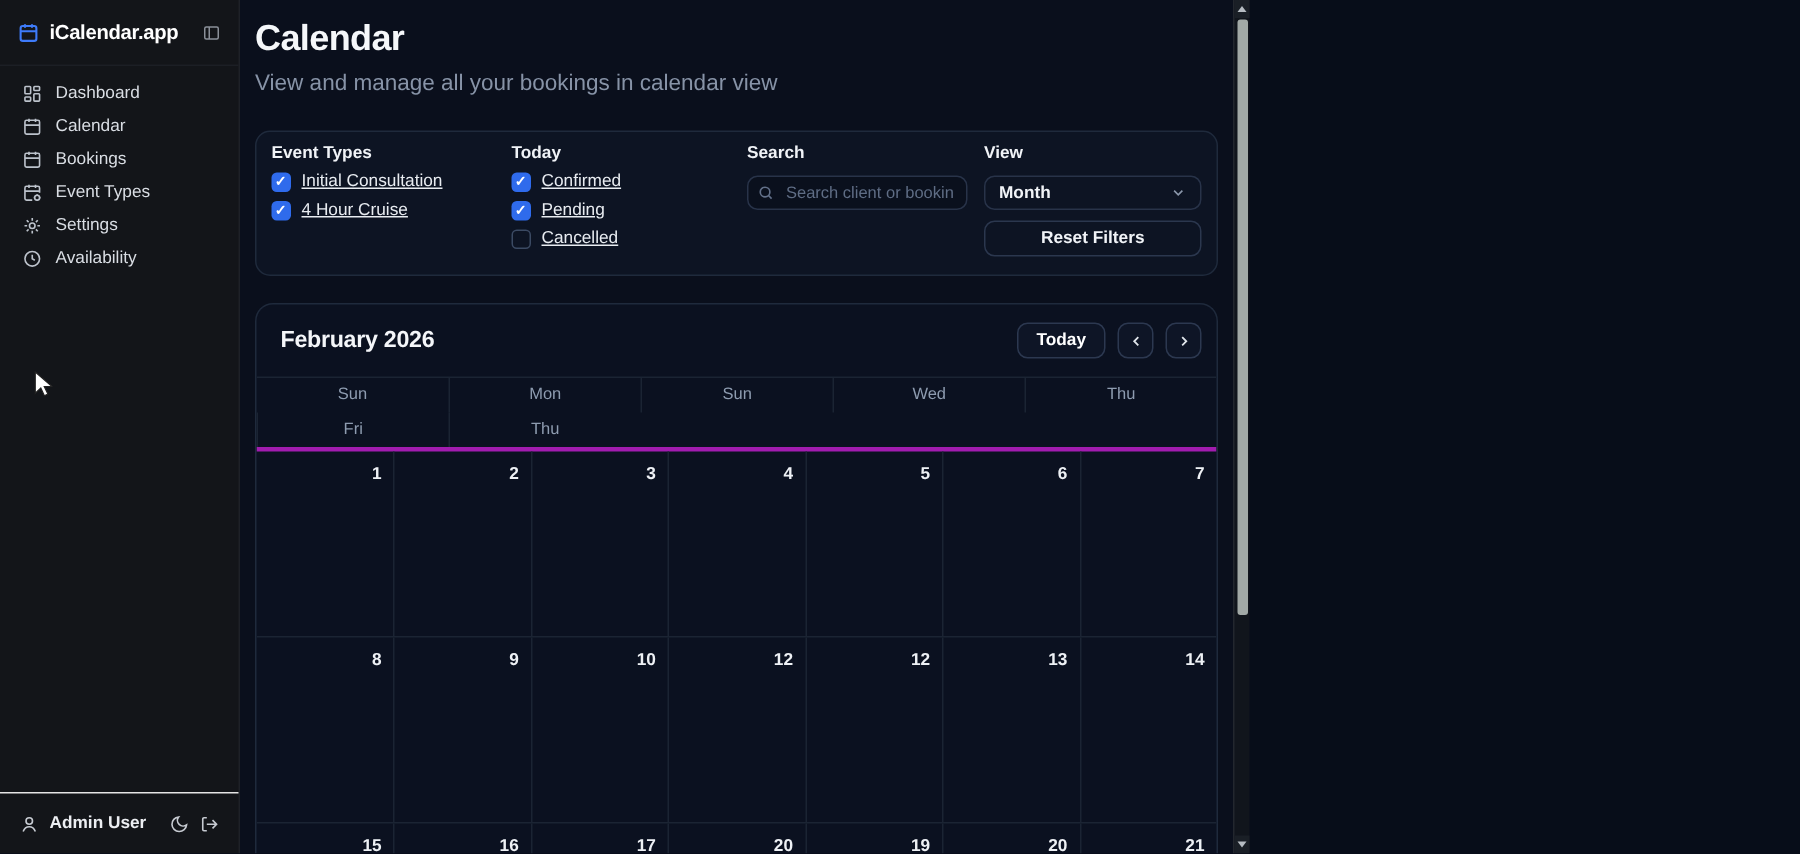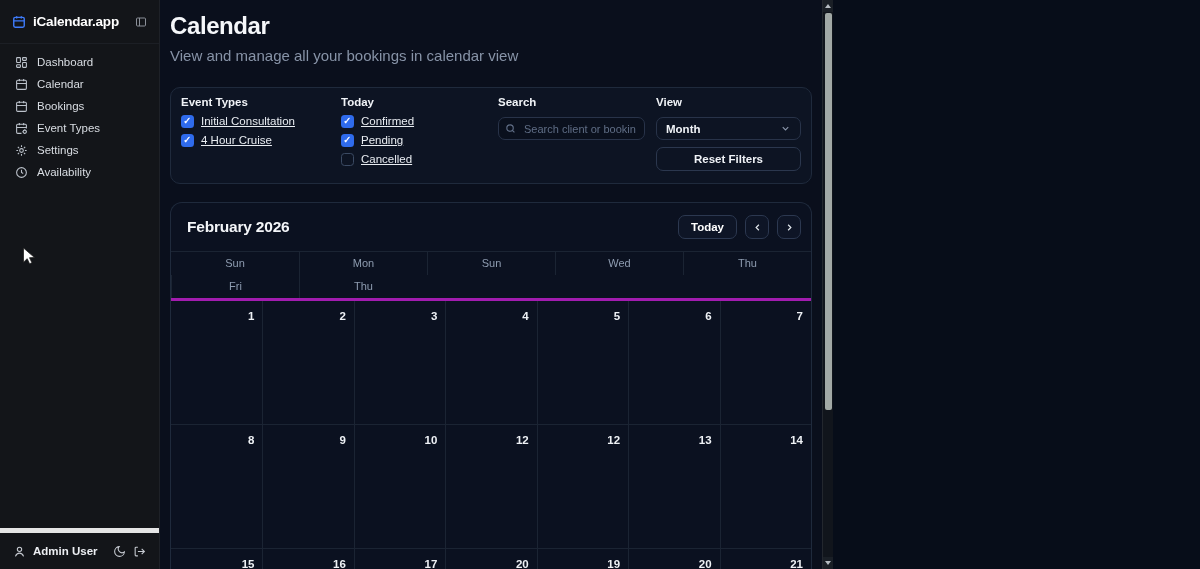--- a/index.html
+++ b/index.html
@@ -13,21 +13,21 @@
   .window { position:absolute; left:0; top:0; width:833px; height:569px; display:flex; background:#0a0f1c;justify-content:center; }
 
   
   .sidebar { width:160px; min-width:160px; background:#131519; border-right:1px solid #1e2127; display:flex; flex-direction:column; position:relative; }
   .side-head { height:44px; display:flex; align-items:center; padding:0 12px; gap:7px; border-bottom:1px solid #1c1f25; }
   .brand-text { font-size:13.5px; font-weight:bold; color:#ffffff; letter-spacing:-0.2px; }
   .panel-btn { margin-left:auto; color:#8b9099; display:flex; }
   .nav { padding:7px 0; }
   .nav-item { display:flex; align-items:center; gap:9px; padding:4.5px 15px; color:#d9dde3; font-size:11.5px; cursor:pointer; }
   .nav-item svg { color:#bcc2cb; }
-  .side-foot { margin-top:auto; border-top:5px solid #e5e5e5; height:41px; display:flex; align-items:center; padding:0 13px; gap:7px; }
+  .side-foot { margin-top:auto; border-top:1px solid #e5e5e5; height:41px; display:flex; align-items:center; padding:0 13px; gap:7px; }
   .foot-user { font-size:11.5px; font-weight:bold; color:#eceef2; }
   .foot-btn { color:#c6cad1; display:flex; cursor:pointer; }
   .foot-spacer { flex:1; }
   .icon13 { width:13px; height:13px; }
   .icon14 { width:14px; height:14px; }
 
   
   .main { flex:1; padding:12px 10px 0 10px; overflow:hidden; }
   .page-title { font-size:24px; font-weight:bold; color:#f5f7fa; letter-spacing:-0.4px; }
   .page-sub { margin-top:7px; font-size:15px; color:#8793a7; }

